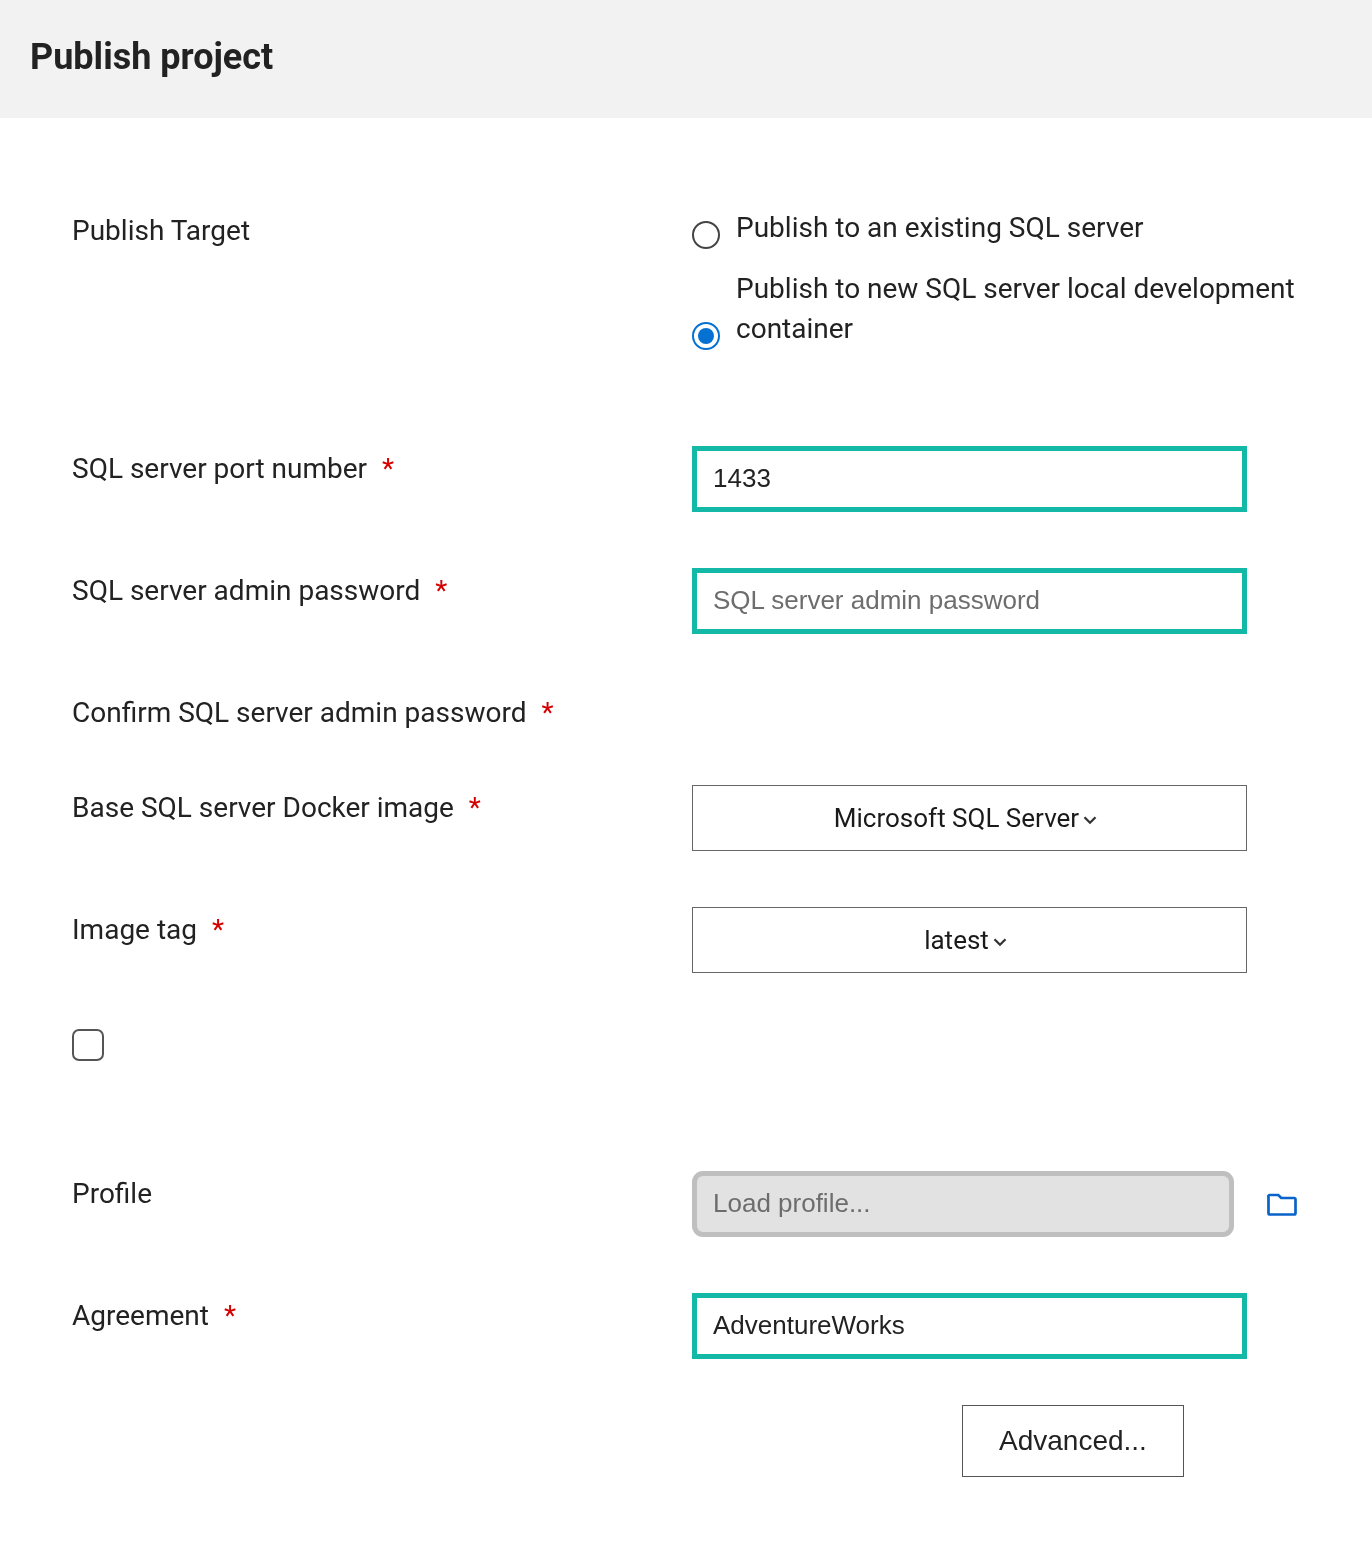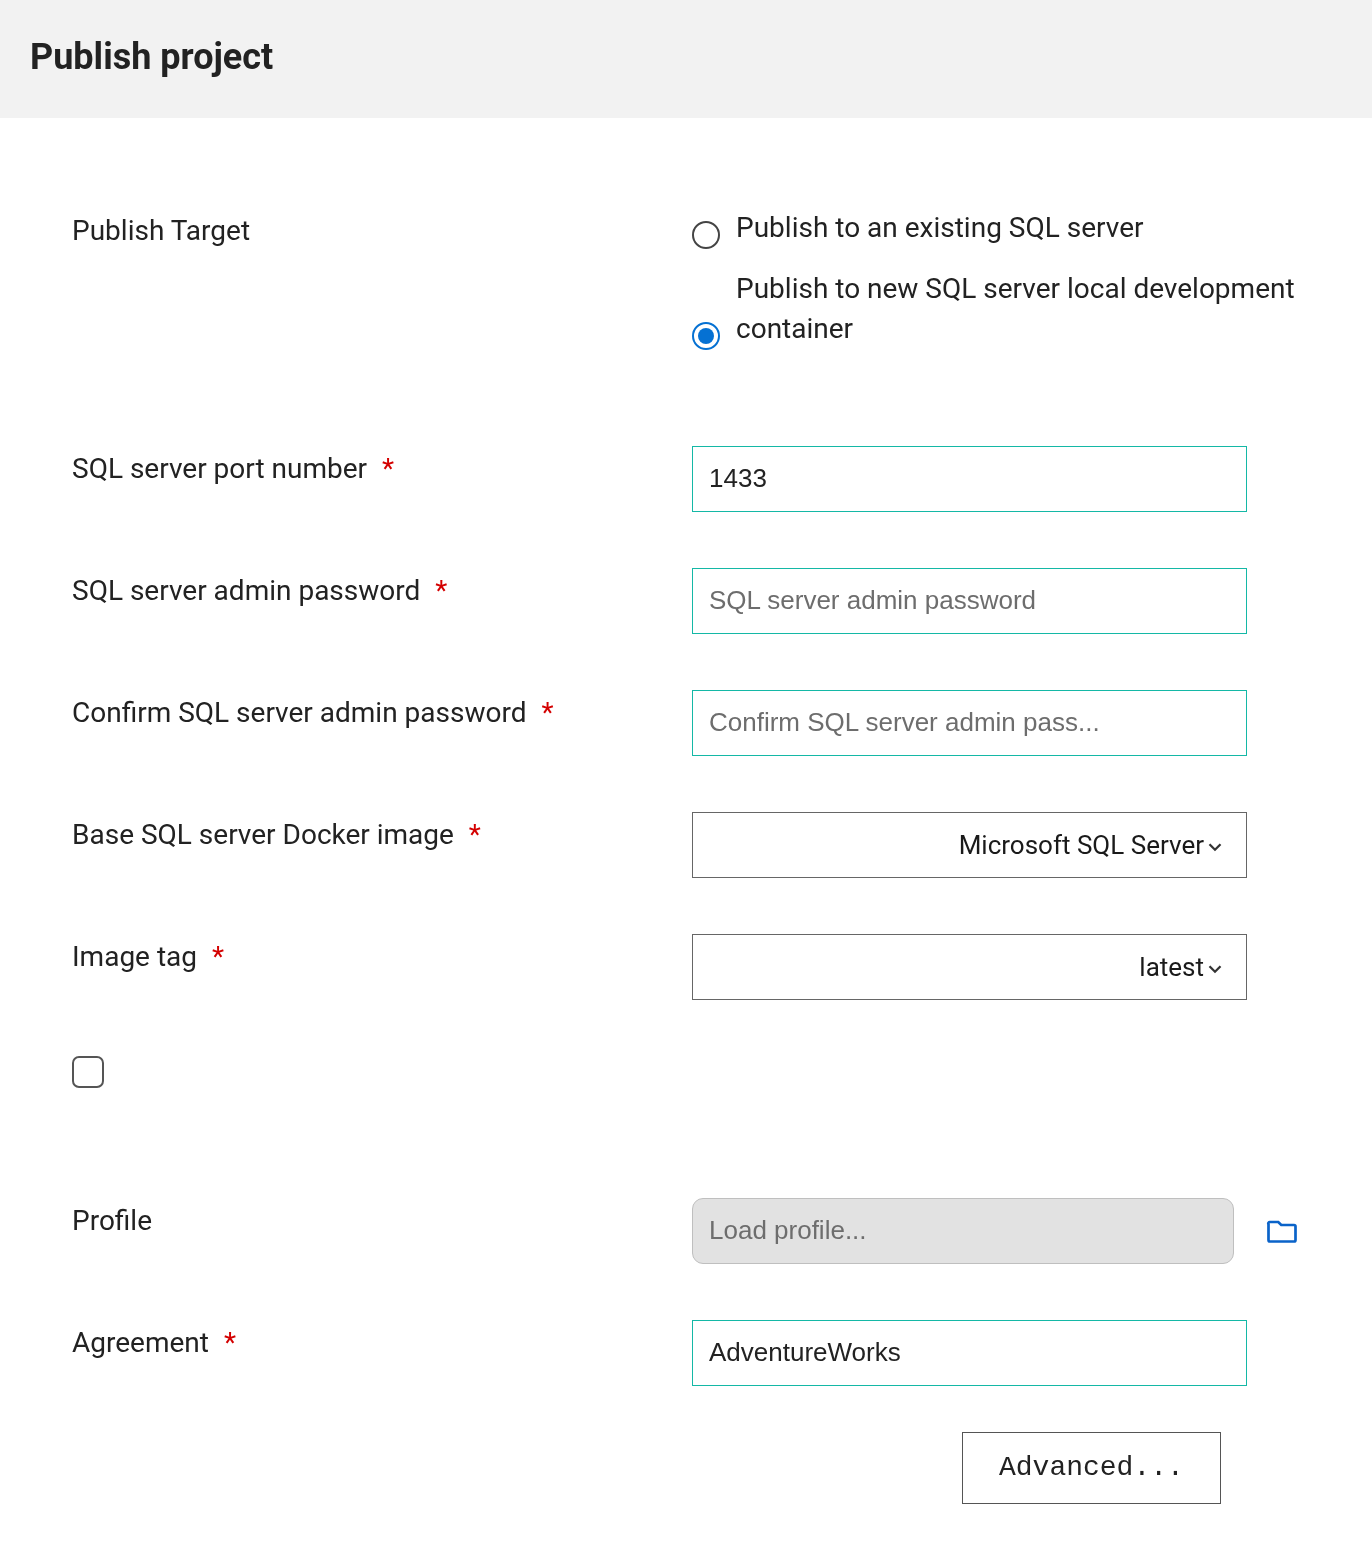--- a/index.html
+++ b/index.html
@@ -63,36 +63,36 @@
     content: "";
     width: 16px; height: 16px;
     background: #0571d3;
     border-radius: 50%;
   }
   .radio-text { line-height: 1.45; }
   
   .text-input {
     width: 555px;
     height: 66px;
-    border: 1px solid #14b8a6;
+    border: 5px solid #14b8a6;
     font-size: 26px;
     padding: 9px 16px;
     color: #222;
     background: #fff;
   }
   .text-input::placeholder { color: #6d6d6d; }
   .text-input[readonly] { background: #e2e2e2; border-color:#bfbfbf; color:#666;border-radius:11px; }
   
   .select-wrap {
     width: 555px;
     height: 66px;
     border: 1px solid #666;
     display: flex;
     align-items: center;
-    justify-content: flex-end;
+    justify-content: center;
     padding: 0 20px 0 16px;
     font-size: 26px;
     background: #fff;
     cursor: pointer;
   }
   .chevron-down {
     width: 22px; height: 22px;
     display:inline-block;
   }
   .chevron-down svg { width:100%; height:100%; }
@@ -124,21 +124,20 @@
   
   .btn-advanced-row { display:flex; justify-content:flex-start; margin-left:890px; }
   .btn {
     height: 72px;
     border: 1.5px solid #555;
     background:#fff;
     font-size: 28px;
     padding: 0 36px;
     cursor:pointer;
     color:#222;
-    font-family:Liberation Mono, monospace;
   }
 </style>
 </head>
 <body>
 
 <div class="header">
   <h1>Publish project</h1>
 </div>
 
 <div class="content">
@@ -177,23 +176,20 @@
     <div class="control-col">
       <input class="text-input" type="password" placeholder="SQL server admin password" style="">
     </div>
   </div>
 
   <div class="form-row tight">
     <div class="label-col">
       <span>Confirm SQL server admin password</span>
       <span class="req">*</span>
     </div>
-    <div class="control-col">
-      <input class="text-input" type="password" placeholder="Confirm SQL server admin pass..." style="">
-    </div>
   </div>
 
   <div class="form-row tight">
     <div class="label-col">
       <span>Base SQL server Docker image</span>
       <span class="req">*</span>
     </div>
     <div class="control-col">
       <div class="select-wrap">
         <span>Microsoft SQL Server</span>

